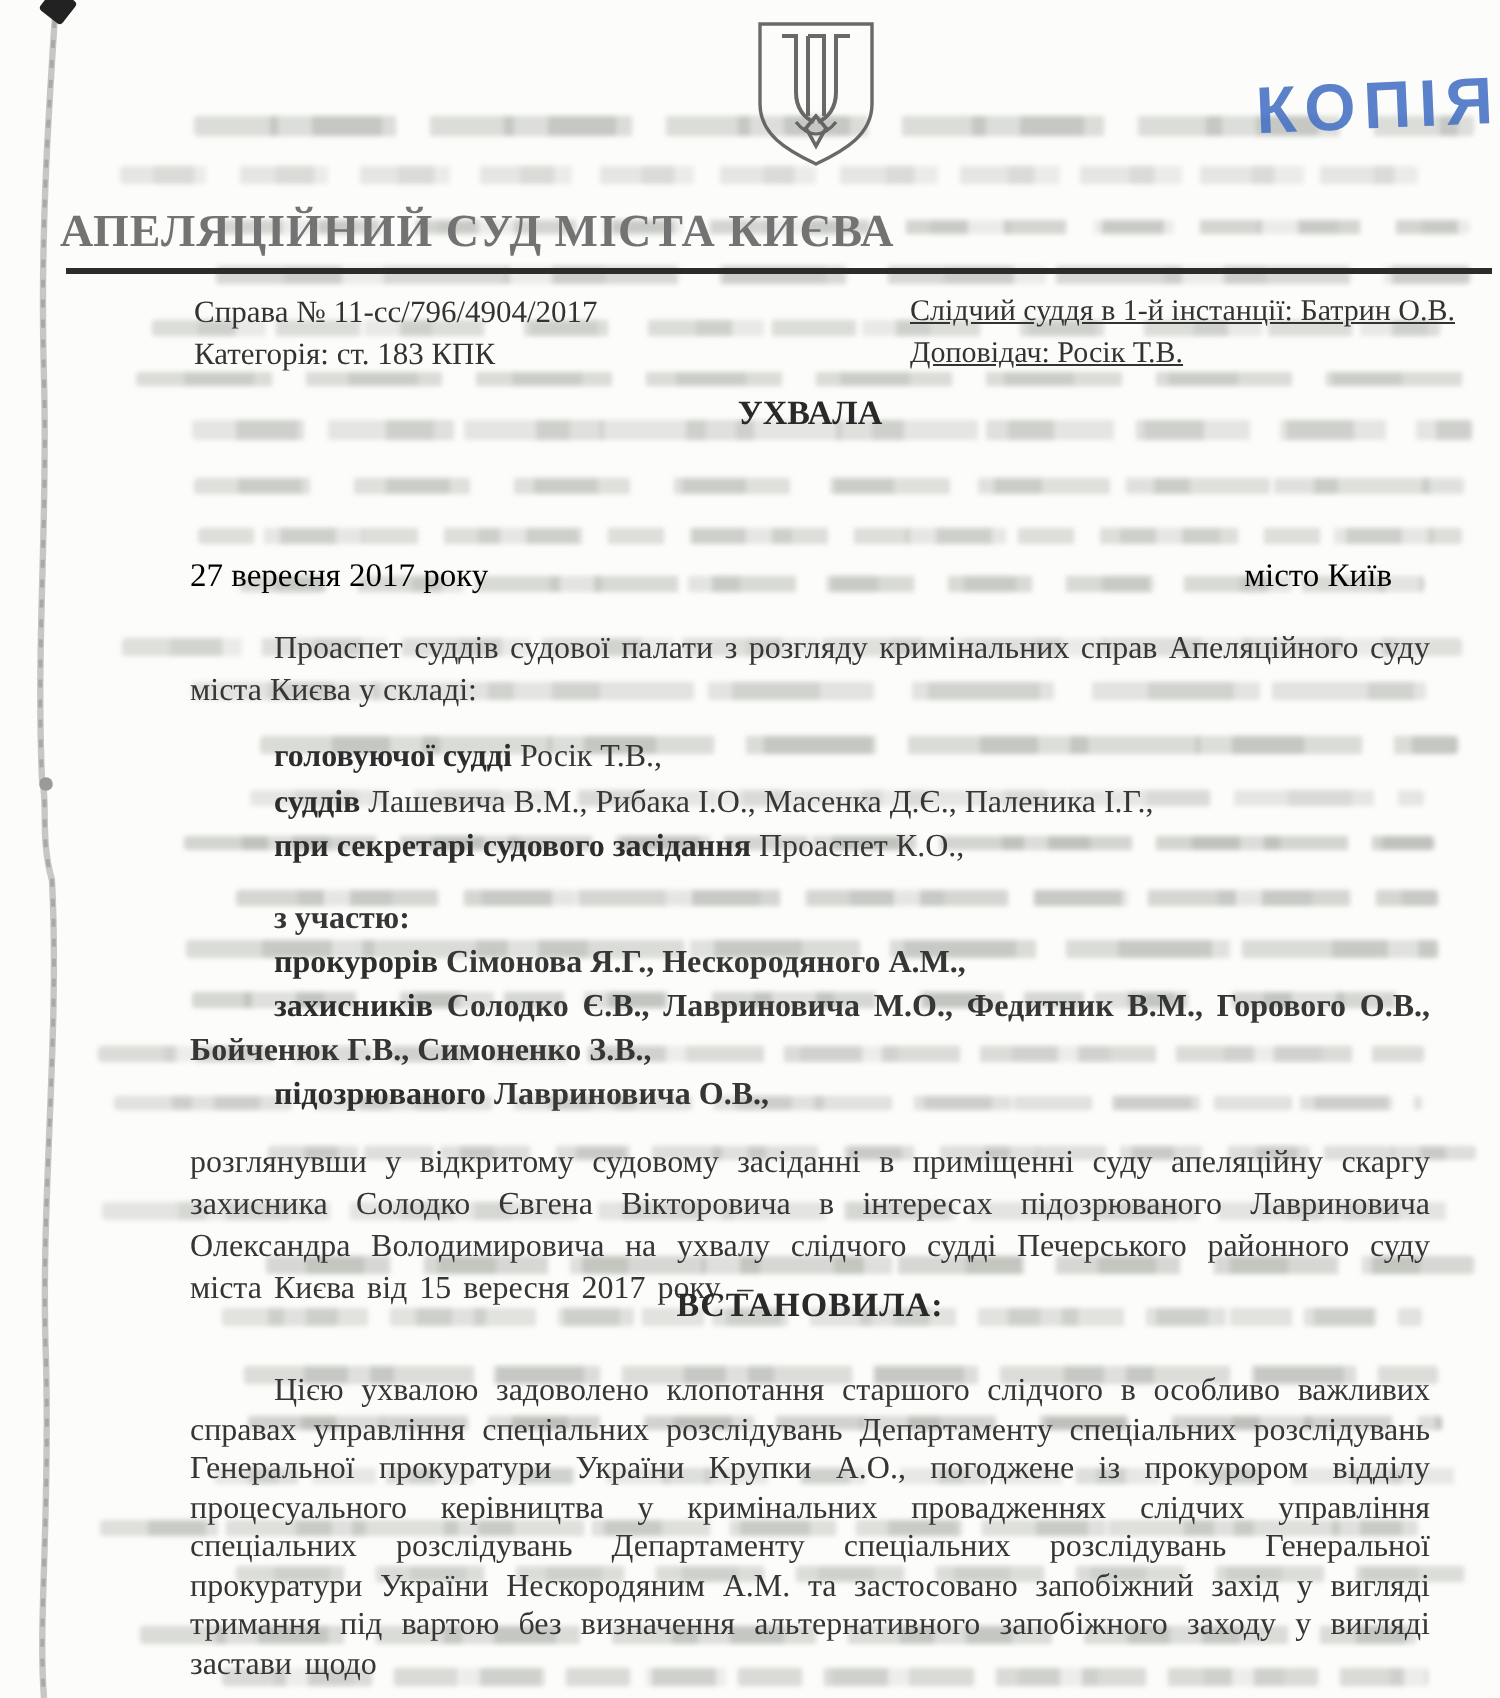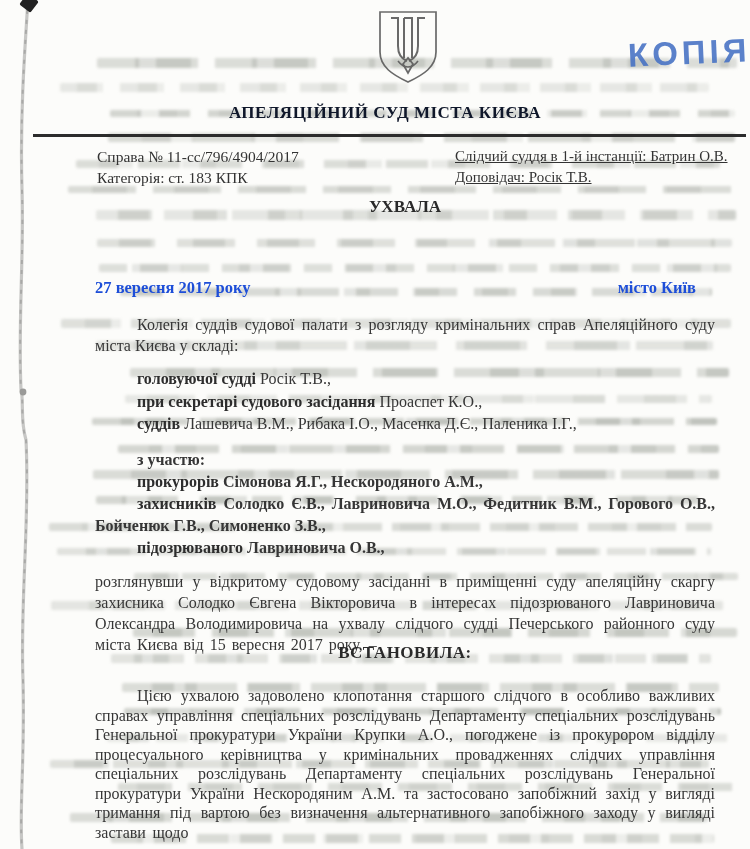--- a/index.html
+++ b/index.html
@@ -20,33 +20,33 @@
   
   .stamp{
     position:absolute;left:628px;top:34px;z-index:3;
     font-family:"Liberation Sans", sans-serif;
     font-size:33px;font-weight:700;letter-spacing:4px;
     color:#4571c4;opacity:.88;transform:rotate(-2.5deg);
   }
   .emblem{position:absolute;left:378px;top:10px;z-index:1;}
   .court-title{
     position:absolute;left:30px;right:10px;top:103px;z-index:1;
-    text-align:center;font-size:17px;font-weight:700;color:#0f172a;
+    text-align:left;font-size:23px;font-weight:700;color:#737373;
     letter-spacing:.5px;
   }
   .rule{position:absolute;left:33px;right:4px;top:134px;height:3px;background:#2c2c2c;z-index:1;}
   .case-left{position:absolute;left:97px;top:146px;z-index:1;font-size:15.5px;line-height:21px;color:#333;}
   .case-right{position:absolute;left:455px;top:146px;z-index:1;font-size:15px;line-height:21px;color:#333;text-decoration:underline;}
   .ruling-head{
     position:absolute;left:95px;width:620px;top:196px;z-index:1;
     text-align:center;font-size:17px;font-weight:700;line-height:22px;color:#2a2a2a;
   }
   .dateline{
     position:absolute;left:95px;width:601px;top:278px;z-index:1;
-    display:flex;justify-content:space-between;font-size:16.5px;color:#1d4ed8;font-weight:bold;
+    display:flex;justify-content:space-between;font-size:16.5px;color:#000000;
   }
   .para{
     position:absolute;left:95px;width:620px;z-index:1;
     font-size:16px;line-height:21px;text-align:justify;color:#363636;
   }
   .para.indent{text-indent:42px;}
   .p1{top:314px;}
   .p2{top:571px;word-spacing:2px;}
   .p3{top:686px;line-height:19.5px;word-spacing:2.5px;}
   .panel{position:absolute;left:95px;width:620px;top:368px;z-index:1;font-size:16px;line-height:22.5px;color:#363636;}
@@ -139,26 +139,26 @@
 
   <div class="ruling-head">
     <div>УХВАЛА</div>
   </div>
 
   <div class="dateline">
     <span>27 вересня 2017 року</span>
     <span>місто Київ</span>
   </div>
 
-  <div class="para indent p1">Колегія суддів судової палати з розгляду кримінальних справ Апеляційного суду міста Києва у складі:</div>
+  <div class="para indent p1">Проаспет суддів судової палати з розгляду кримінальних справ Апеляційного суду міста Києва у складі:</div>
 
   <div class="panel">
     <div class="ln"><b>головуючої судді</b> <span>Росік Т.В.,</span></div>
+    <div class="ln"><b>суддів</b> <span>Лашевича В.М., Рибака І.О., Масенка Д.Є., Паленика І.Г.,</span></div>
     <div class="ln"><b>при секретарі судового засідання</b> <span>Проаспет К.О.,</span></div>
-    <div class="ln"><b>суддів</b> <span>Лашевича В.М., Рибака І.О., Масенка Д.Є., Паленика І.Г.,</span></div>
   </div>
 
   <div class="participants">
     <div class="ln">з участю:</div>
     <div class="ln"><b>прокурорів</b> <span>Сімонова Я.Г., Нескородяного А.М.,</span></div>
     <div class="justline"><b>захисників</b> <span>Солодко Є.В., Лавриновича М.О., Федитник В.М., Горового О.В.,</span></div>
     <div class="cont">Бойченюк Г.В., Симоненко З.В.,</div>
     <div class="ln"><b>підозрюваного</b> <span>Лавриновича О.В.,</span></div>
   </div>
 

